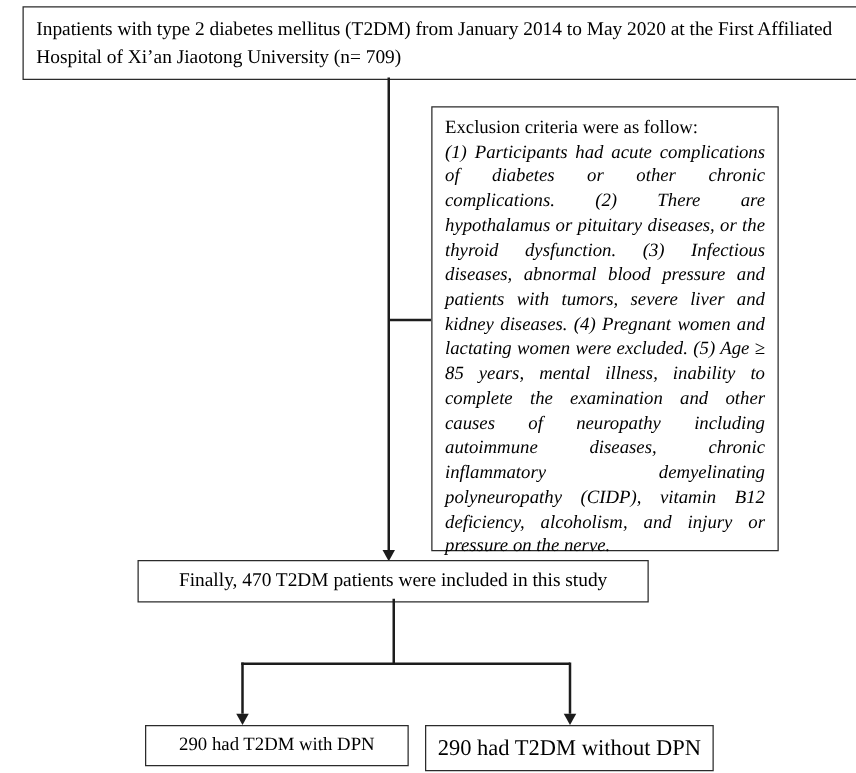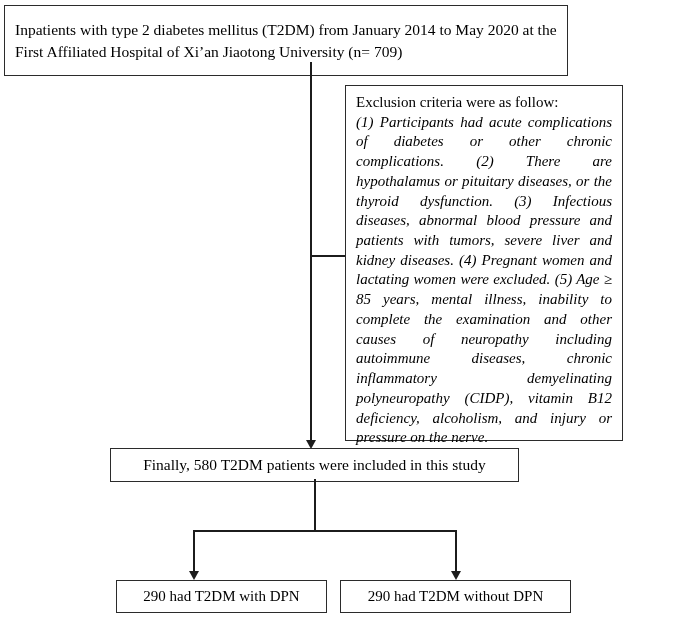--- a/index.html
+++ b/index.html
@@ -16,23 +16,23 @@
     overflow: hidden;
   }
   .box {
     position: absolute;
     border: 1px solid #2b2b2b;
     background: #ffffff;
     font-size: 15.5px;
     line-height: 1.4;
   }
   .box-top {
-    left: 4px; top: 5px;
-    width: 564px;
-    padding: 13px 10px;
+    left: 18px; top: 5px;
+    width: 668px;
+    padding: 7px 10px;
   }
   .box-exclusion {
     left: 345px; top: 85px;
     width: 278px;
     height: 356px;
     padding: 7px 10px;
     font-size: 15px;
     line-height: 1.315;
   }
   .box-exclusion .body { text-align: justify; font-style: italic; }
@@ -48,21 +48,21 @@
     padding: 5px 6px;
     text-align: center;
     font-size: 15px;
     margin-left: 28px;
   }
   .box-nodpn {
     left: 340px; top: 580px;
     width: 231px;
     padding: 5px 6px;
     text-align: center;
-    font-size: 15px;
+    font-size: 18px;
   }
   .line {
     position: absolute;
     background: #1c1c1c;
   }
   .arrow-down {
     position: absolute;
     width: 0; height: 0;
     border-left: 5px solid transparent;
     border-right: 5px solid transparent;
@@ -83,21 +83,21 @@
   <div class="line" style="left:311px; top:255px; width:34px; height:1.5px;"></div>
 
   <div class="box box-exclusion">
     <div class="title">Exclusion criteria were as follow:</div>
     <div class="body">(1) Participants had acute complications of diabetes or other chronic complications. (2) There are hypothalamus or pituitary diseases, or the thyroid dysfunction. (3) Infectious diseases, abnormal blood pressure and patients with tumors, severe liver and kidney diseases. (4) Pregnant women and lactating women were excluded. (5) Age ≥ 85 years, mental illness, inability to complete the examination and other causes of neuropathy including autoimmune diseases, chronic inflammatory demyelinating polyneuropathy (CIDP), vitamin B12 deficiency, alcoholism, and injury or pressure on the nerve.</div>
   </div>
 
   <div class="arrow-down" style="left:306px; top:440px;"></div>
 
   <div class="box box-included">
-    <span>Finally, 580 T2DM patients were included in this study</span>
+    <span>Finally, 470 T2DM patients were included in this study</span>
   </div>
 
   <div class="line" style="left:314px; top:479px; width:1.5px; height:52px;"></div>
 
   <div class="line" style="left:193px; top:530px; width:263px; height:1.5px;"></div>
 
   <div class="line" style="left:193px; top:530px; width:1.5px; height:41px;"></div>
 
   <div class="line" style="left:455px; top:530px; width:1.5px; height:41px;"></div>
 

